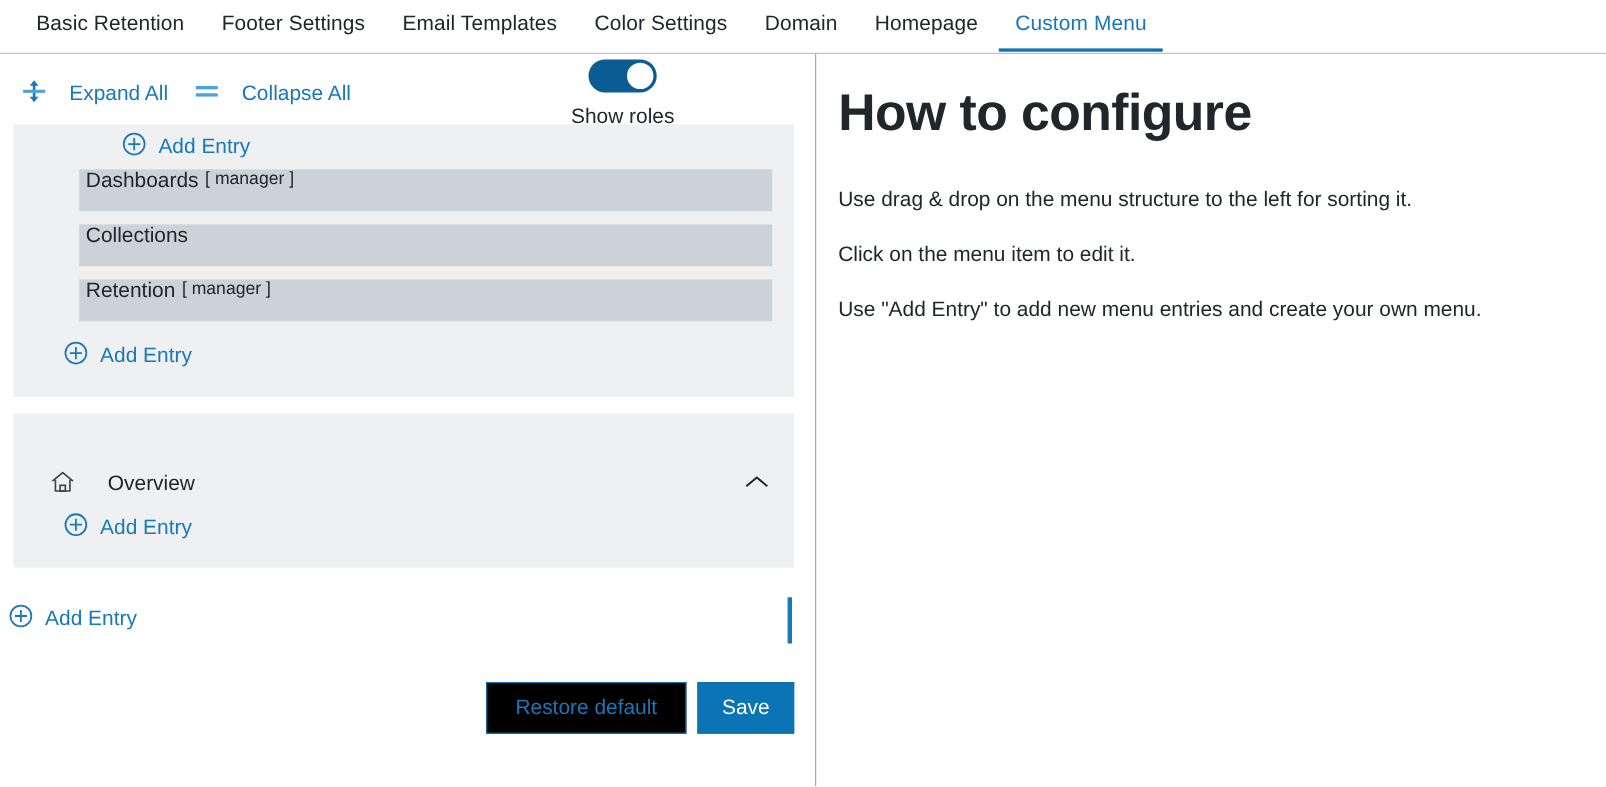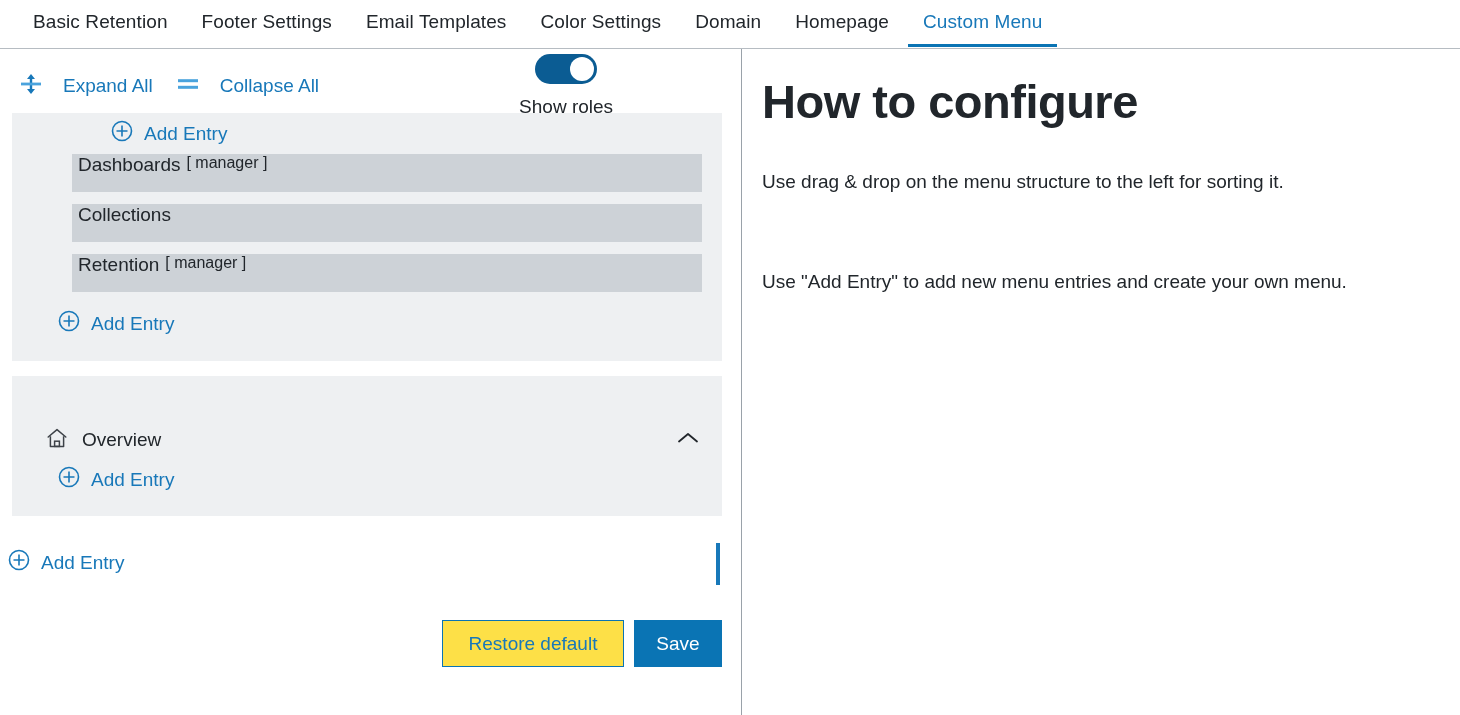--- a/index.html
+++ b/index.html
@@ -117,21 +117,21 @@
   #entry-retention  { top: 141px; }
   .role-tag { font-size: 16px; color: #21262b; margin-left: 6px; }
 
   .parent-row {
     position: absolute; left: 0; top: 44px;
     width: 710px; height: 40px;
     display: flex; align-items: center;
     cursor: pointer;
   }
   .parent-row .home-ico { margin-left: 33px; display: block; flex: none; }
-  .parent-row .parent-label { margin-left: 13px; font-size: 19px; color: #21262b; }
+  .parent-row .parent-label { margin-left: 29px; font-size: 19px; color: #21262b; }
   .parent-row .chev { margin-left: auto; margin-right: 22px; display: block; flex: none; }
 
   
   .scroll-thumb {
     position: absolute;
     left: 716px; top: 494px;
     width: 4px; height: 42px;
     background: #1878b9;
     cursor: pointer;
   }
@@ -144,21 +144,21 @@
   }
   .btn {
     font-family: "Liberation Sans", sans-serif;
     font-size: 19px;
     cursor: pointer;
     height: 47px;
     display: flex; align-items: center; justify-content: center;
   }
   .btn-secondary {
     width: 182px;
-    background: #fde047;
+    background: #000000;
     color: #1878b9;
     border: 1px solid #0a74b4;
   }
   .btn-primary {
     width: 88px;
     background: #0a74b4;
     color: #ffffff;
     border: 1px solid #0a74b4;
   }
 
@@ -314,16 +314,17 @@
 
     <div class="footer-btns">
       <button class="btn btn-secondary">Restore default</button>
       <button class="btn btn-primary">Save</button>
     </div>
   </div>
 
   <div class="right-pane">
     <h1 class="help-title">How to configure</h1>
     <p class="help-p" id="help-p-0">Use drag &amp; drop on the menu structure to the left for sorting it.</p>
+    <p class="help-p" id="help-p-1">Click on the menu item to edit it.</p>
     <p class="help-p" id="help-p-2">Use "Add Entry" to add new menu entries and create your own menu.</p>
   </div>
 
 </div>
 
 </body></html>

